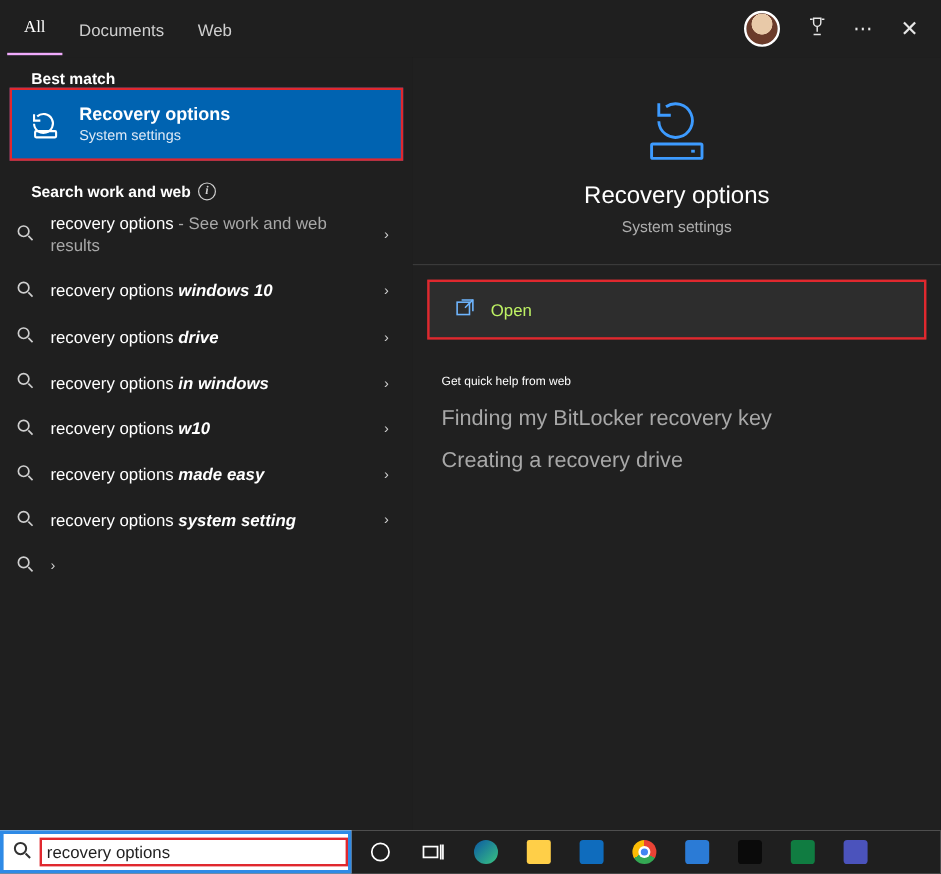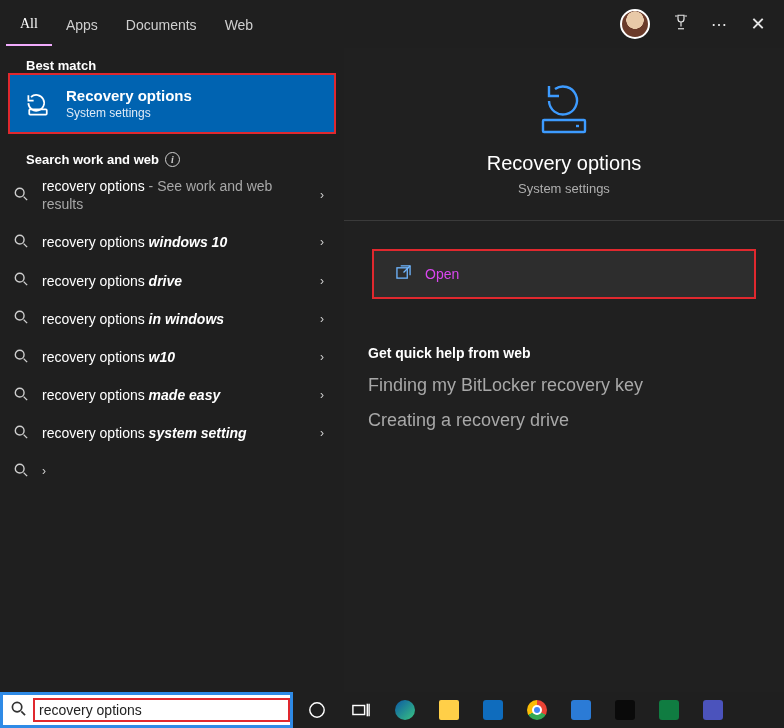--- a/index.html
+++ b/index.html
@@ -34,25 +34,25 @@
   .row .txt .muted { color:#a8a8a8; font-weight:400; }
   .row .txt b { font-weight:600;font-style:italic; }
   .row .chev { color:#cfcfcf; font-size:12px; padding-right:6px; }
 
   
   .preview { padding: 28px 24px 10px; text-align:center; border-bottom:1px solid #3a3a3a; }
   .preview .big-icon { margin: 6px auto 18px; width:60px; height:52px; display:flex;align-items:center;justify-content:center; }
   .preview h2 { color:#fff; font-size:20px; font-weight:400; }
   .preview .sub { color:#aeaeae; font-size:13px; margin-top:6px; margin-bottom:14px; }
 
-  .action-row { display:flex; align-items:center; gap:14px; padding:14px 22px; color:#d946ef; font-size:14px; background:#2d2d2d; border:2px solid #e0282e; margin:28px; cursor:pointer; }
+  .action-row { display:flex; align-items:center; gap:14px; padding:14px 22px; color:#bef264; font-size:14px; background:#2d2d2d; border:2px solid #e0282e; margin:12px; cursor:pointer; }
   .action-row .ico { color:#6fb6ff; font-size:14px; }
 
   .help { padding: 18px 24px; }
-  .help h3 { color:#fff; font-size:14px; font-weight:700; margin-bottom:14px; }
+  .help h3 { color:#fff; font-size:10px; font-weight:400; margin-bottom:14px; }
   .help a { display:block; color:#a8a8a8; font-size:18px; margin-bottom:14px; text-decoration:none; cursor:pointer; }
 
   
   .bottom { position:absolute; left:0; bottom:0; width:100%; height:36px; display:flex; background:#e9e9e9; }
   .searchwrap { width:293px; height:36px; background:#fff; border:3px solid #2e8ae6; display:flex; align-items:center; }
   .searchwrap .mag2 { width:30px; text-align:center; color:#323232; font-size:15px; }
   .searchwrap .inner-red { flex:1; border:2px solid #e0282e; height:24px; display:flex; align-items:center; padding:0 4px; }
   .searchwrap input { border:none; outline:none; font-size:14px; width:100%; color:#222; }
 
   .taskbar { flex:1; background:#1f1f1f; display:flex; align-items:center; padding:0 2px; gap:0; }
@@ -73,21 +73,20 @@
   
   svg { overflow:visible; }
 
   ::-webkit-scrollbar{width:0;height:0;}
 </style>
 </head>
 <body>
 
 <div class="tabbar">
   <div class="tab active">All</div>
-  <div class="tab">Apps</div>
   <div class="tab">Documents</div>
   <div class="tab">Web</div>
   <div class="spacer"></div>
   <div class="avatar"></div>
   <div class="topicon">
     <svg width="18" height="18" viewBox="0 0 24 24" fill="none" stroke="#e6e6e6" stroke-width="1.6">
       <path d="M8 3h8v5a4 4 0 01-8 0V3z"></path>
         <path d="M12 12v6"></path>
         <path d="M8 21h8"></path>
         <path d="M4 4h3M17 4h3"></path>

